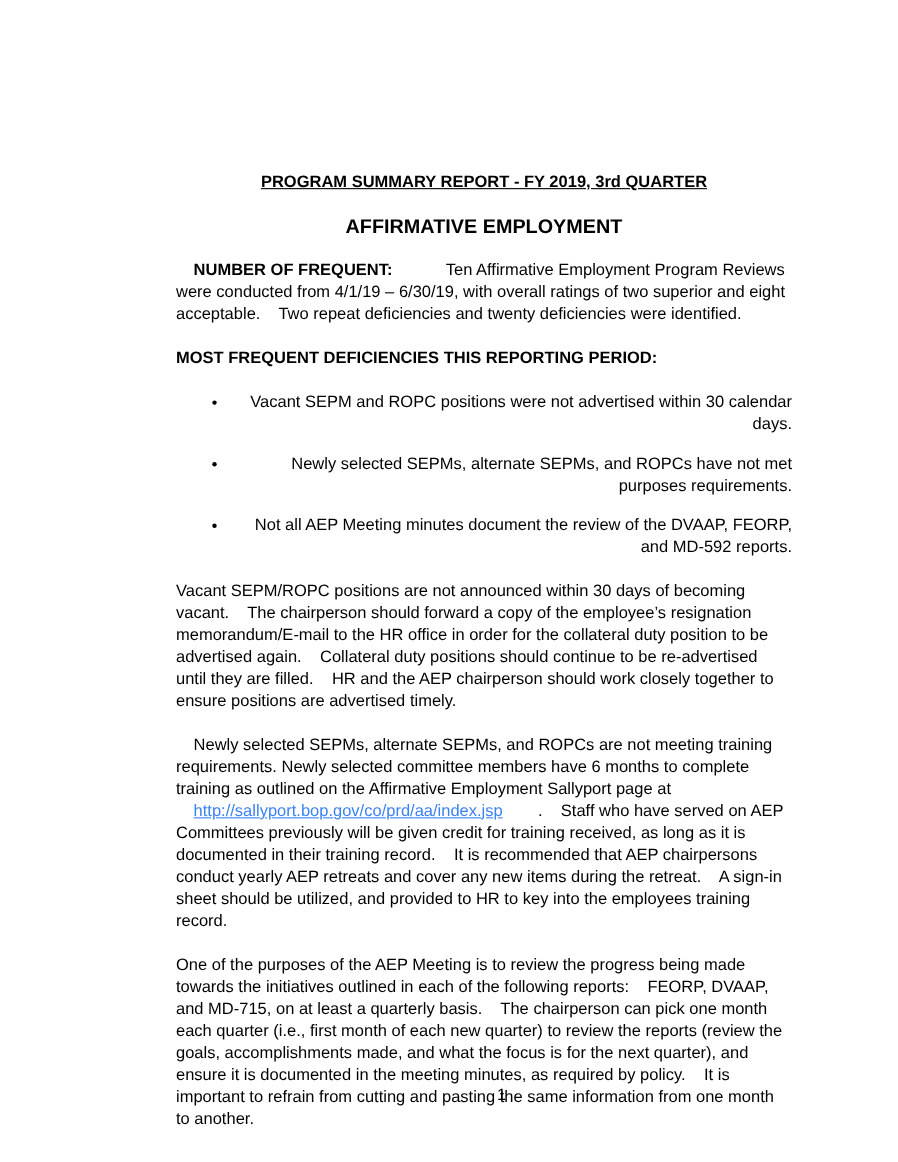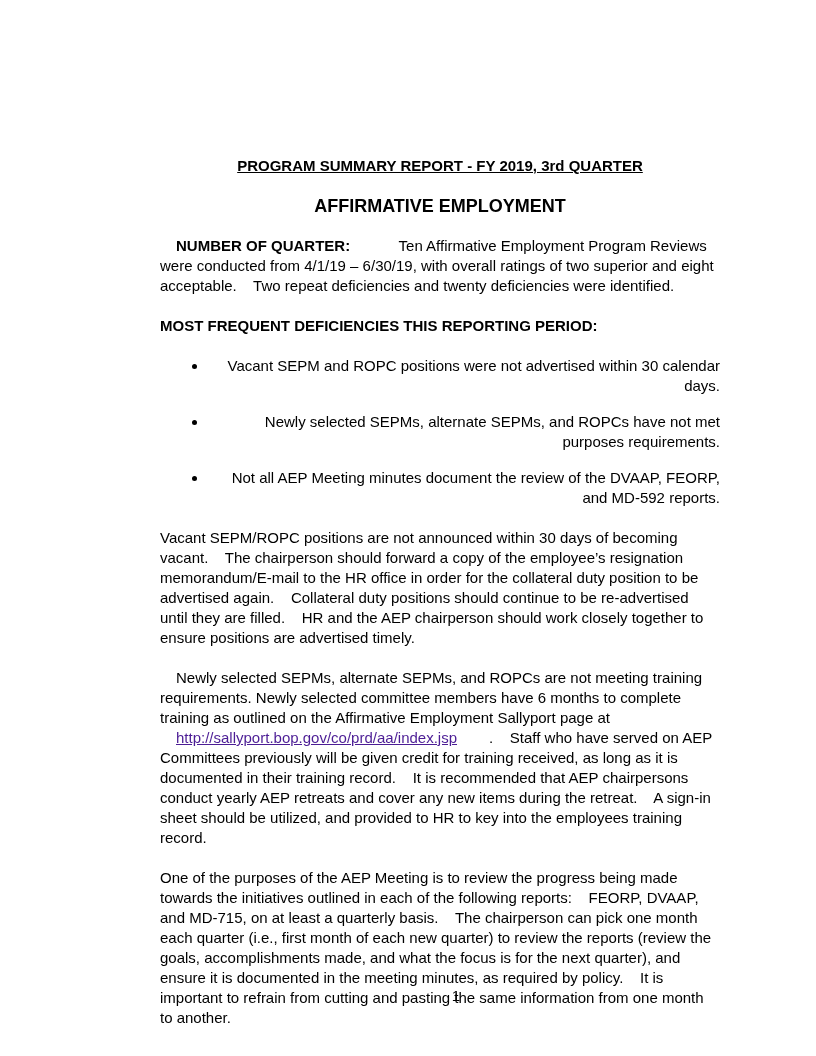--- a/index.html
+++ b/index.html
@@ -50,21 +50,21 @@
     margin: 0 0 20px 0;
     padding-left: 48px;
     list-style-type: disc;
   }
   ul.bullets li {
     white-space: pre-wrap;
     padding-left: 2px;
     text-align: right;
   }
   a.doc-link {
-    color: #4c1d95;
+    color: #3b82f6;
     text-decoration: underline;
     cursor: pointer;
   }
   .page-number {
     position: absolute;
     bottom: 66px;
     left: 0;
     width: 100%;
     text-align: center;
     font-size: 15px;
@@ -74,21 +74,21 @@
 </head>
 <body>
 
 <div class="page">
   <div class="content">
 
     <div class="title">PROGRAM SUMMARY REPORT - FY 2019, 3rd QUARTER</div>
 
     <div class="subtitle">AFFIRMATIVE EMPLOYMENT</div>
 
-    <p class="para"><strong class="bold-lead">NUMBER OF QUARTER:</strong><span>    Ten Affirmative Employment Program Reviews were conducted from 4/1/19 – 6/30/19, with overall ratings of two superior and eight acceptable.    Two repeat deficiencies and twenty deficiencies were identified.</span></p>
+    <p class="para"><strong class="bold-lead">NUMBER OF FREQUENT:</strong><span>    Ten Affirmative Employment Program Reviews were conducted from 4/1/19 – 6/30/19, with overall ratings of two superior and eight acceptable.    Two repeat deficiencies and twenty deficiencies were identified.</span></p>
 
     <div class="section-heading">MOST FREQUENT DEFICIENCIES THIS REPORTING PERIOD:</div>
 
     <ul class="bullets">
       <li>Vacant SEPM and ROPC positions were not advertised within 30 calendar days.</li>
       <li>Newly selected SEPMs, alternate SEPMs, and ROPCs have not met purposes requirements.</li>
       <li>Not all AEP Meeting minutes document the review of the DVAAP, FEORP, and MD-592 reports.</li>
     </ul>
 
 

